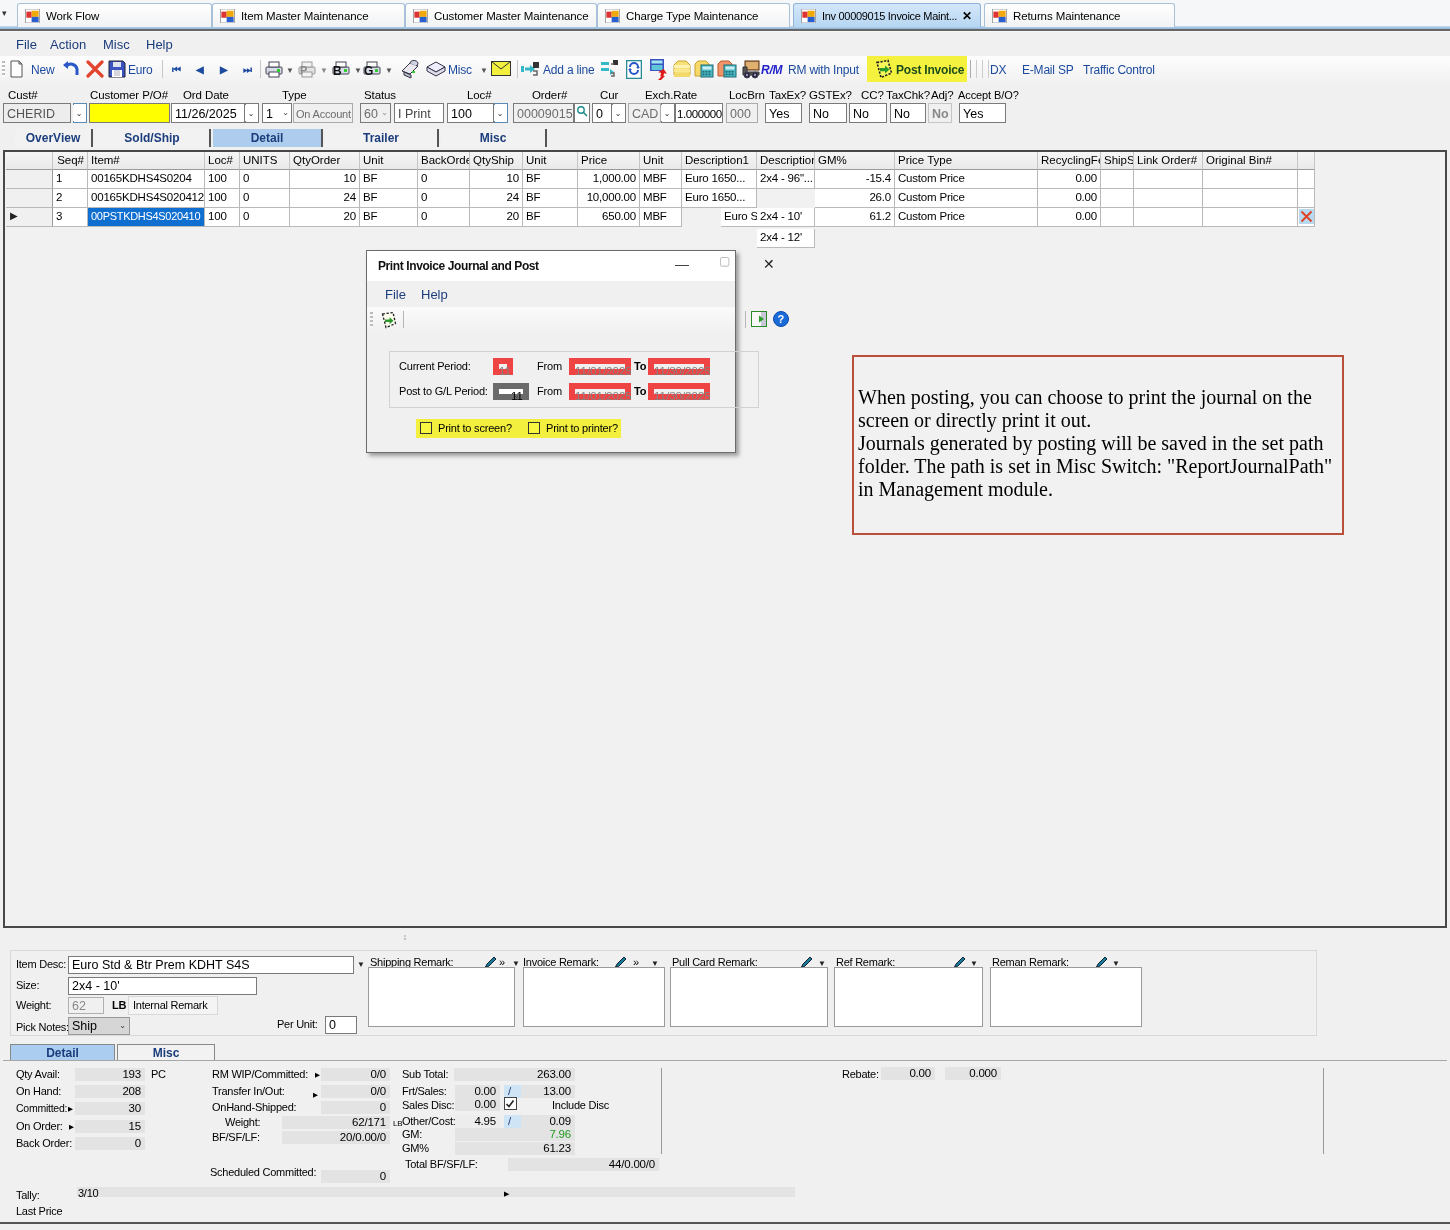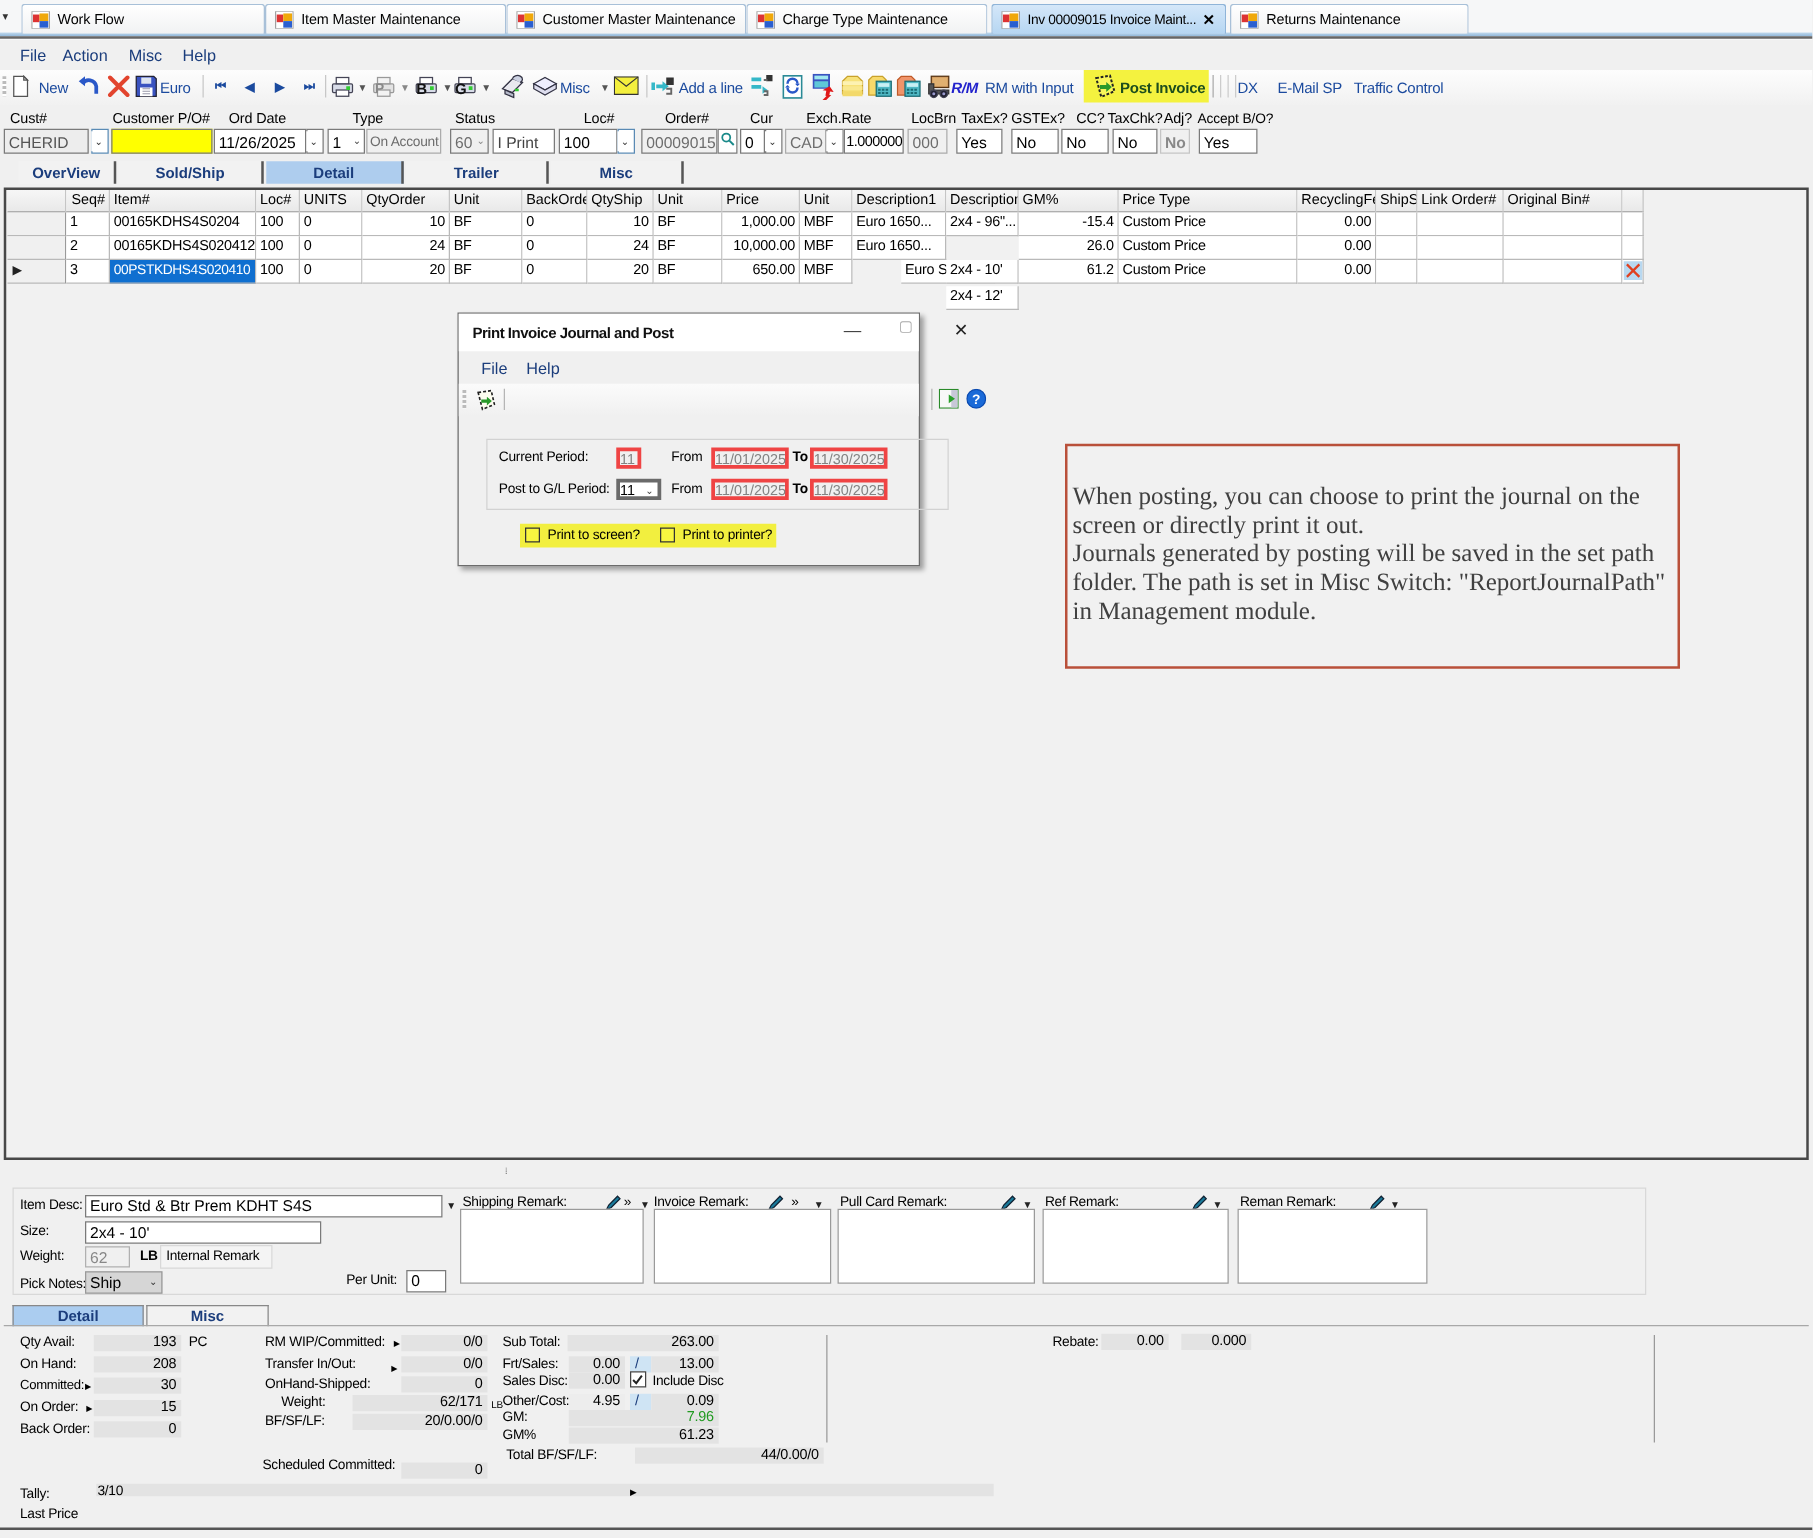--- a/index.html
+++ b/index.html
@@ -38,23 +38,23 @@
 .gc { position:absolute; height:19px; background:#fff; border-right:1px solid #b9b9b9; border-bottom:1px solid #b9b9b9; font-size:11.5px; letter-spacing:-0.2px; padding:2px 3px 0 3px; overflow:hidden; white-space:nowrap; }
 .gc.num { text-align:right; }
 
 #dlg { position:absolute; left:366px; top:250px; width:370px; height:203px; background:#f0f0f0; border:1px solid #6c6c6c; box-shadow:3px 3px 4px rgba(0,0,0,0.35); }
 #dlg .title { position:absolute; left:0; top:0; width:100%; height:30px; background:#fff; }
 #dlg .title .tx { position:absolute; left:11px; top:8px; font-size:12px; font-weight:bold; letter-spacing:-0.4px; color:#111; }
 #dlg .mnu { position:absolute; top:36px; color:#1b3d7c; font-size:13px; }
 #dlg .tbar { position:absolute; left:0; top:56px; width:100%; height:26px; background:linear-gradient(#fbfbfb,#f0f0f0); }
 #dlg .grp { position:absolute; left:22px; top:100px; width:370px; height:57px; border:1px solid #d2d2d2; }
 #dlg .dl { position:absolute; font-size:11px; color:#000; white-space:nowrap; letter-spacing:-0.2px; }
-#dlg .db { position:absolute; height:17px; border:3px solid #ef4444; background:#f0f0f0; color:#838383; font-size:11.5px; text-align:left; padding-top:1px; }
-
-#anno { position:absolute; left:852px; top:355px; width:492px; height:180px; border:2px solid #b9503a; font-family:"Liberation Serif",serif; font-size:20px; color:#404040; line-height:23px; padding:29px 0 0 4px; }
+#dlg .db { position:absolute; height:17px; border:6px solid #ef4444; background:#f0f0f0; color:#838383; font-size:11.5px; text-align:right; padding-top:1px; }
+
+#anno { position:absolute; left:852px; top:355px; width:492px; height:180px; border:2px solid #b9503a; font-family:"Liberation Serif",serif; font-size:20px; color:#000000; line-height:23px; padding:29px 0 0 4px; }
 
 .glabel { position:absolute; font-size:11px; color:#000; white-space:nowrap; letter-spacing:-0.25px; }
 .vbox { position:absolute; background:#e3e3e3; font-size:11.5px; letter-spacing:-0.2px; text-align:right; padding:0 4px 0 2px; height:13px; line-height:13px; }
 .wbox { position:absolute; background:#fff; border:1px solid #7a7a7a; font-size:12.5px; white-space:nowrap; overflow:hidden; padding:1px 3px 0 3px; }
 .remarkbox { position:absolute; top:967px; height:60px; background:#fff; border:1px solid #9a9a9a; }
 .btab { position:absolute; top:1044px; height:17px; background:#f2f2f2; border:1px solid #888; border-bottom:none; color:#1b3d7c; font-weight:bold; font-size:12px; text-align:center; padding-top:1px; }
 .btab.sel { background:#abcdf0; }
 </style>
 </head>
 <body>
@@ -528,21 +528,21 @@
   <div class="vbox" style="left:454px;top:1068px;width:121px;">263.00</div>
   <span class="glabel" style="left:402px;top:1085px;">Frt/Sales:</span>
   <div class="vbox" style="left:455px;top:1085px;width:45px;">0.00</div>
   <div class="vbox" style="left:504px;top:1085px;width:17px;background:#cfe4f4;text-align:left;padding-left:4px;color:#1b3d7c;">/</div>
   <div class="vbox" style="left:521px;top:1085px;width:54px;">13.00</div>
   <span class="glabel" style="left:402px;top:1099px;">Sales Disc:</span>
   <div class="vbox" style="left:455px;top:1098px;width:45px;">0.00</div>
   <div style="position:absolute;left:504px;top:1097px;width:13px;height:13px;background:#fff;border:1.5px solid #444;"><svg width="10" height="10" viewBox="0 0 10 10">
           <path d="M1.5 5 L4 7.5 L8.5 1.5" fill="none" stroke="#222" stroke-width="1.6"></path>
         </svg></div>
-  <span class="glabel" style="left:522px;top:1099px;">Include Disc</span>
+  <span class="glabel" style="left:552px;top:1099px;">Include Disc</span>
   <span class="glabel" style="left:402px;top:1115px;">Other/Cost:</span>
   <div class="vbox" style="left:455px;top:1115px;width:45px;background:#ededed;">4.95</div>
   <div class="vbox" style="left:504px;top:1115px;width:17px;background:#cfe4f4;text-align:left;padding-left:4px;color:#1b3d7c;">/</div>
   <div class="vbox" style="left:521px;top:1115px;width:54px;">0.09</div>
   <span class="glabel" style="left:402px;top:1128px;">GM:</span>
   <div class="vbox" style="left:455px;top:1128px;width:120px;color:#1f9a1f;">7.96</div>
   <span class="glabel" style="left:402px;top:1142px;">GM%</span>
   <div class="vbox" style="left:455px;top:1142px;width:120px;">61.23</div>
   <span class="glabel" style="left:405px;top:1158px;">Total BF/SF/LF:</span>
   <div class="vbox" style="left:508px;top:1158px;width:151px;">44/0.00/0</div>

